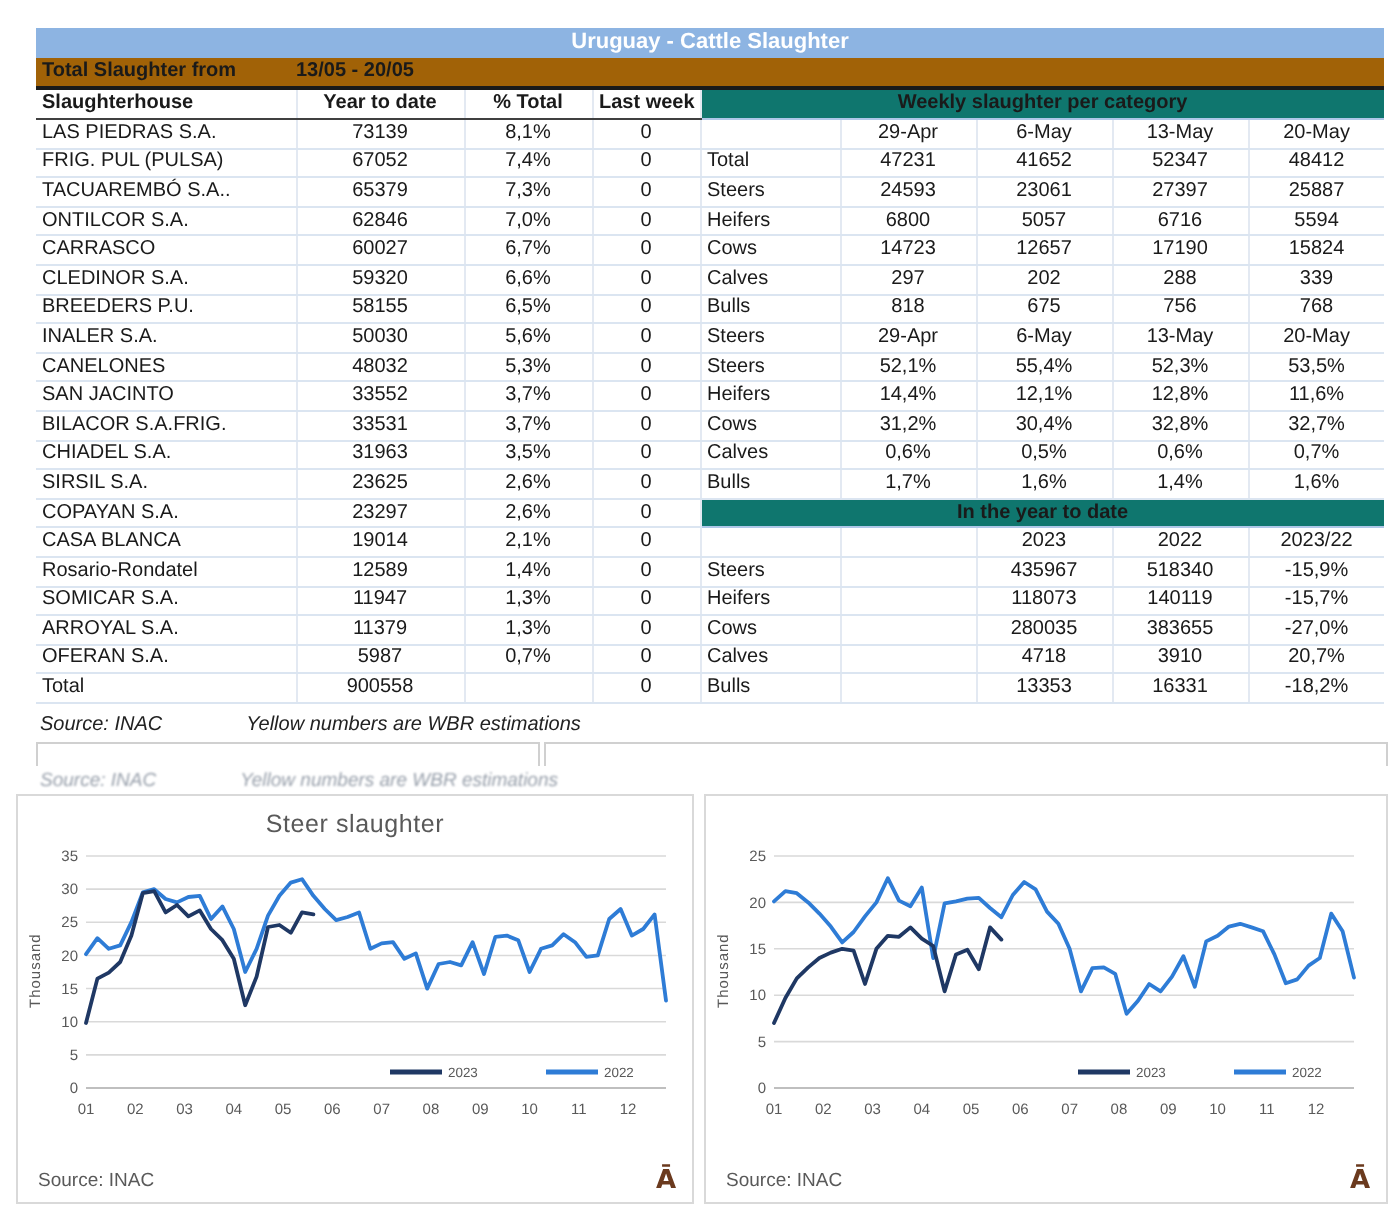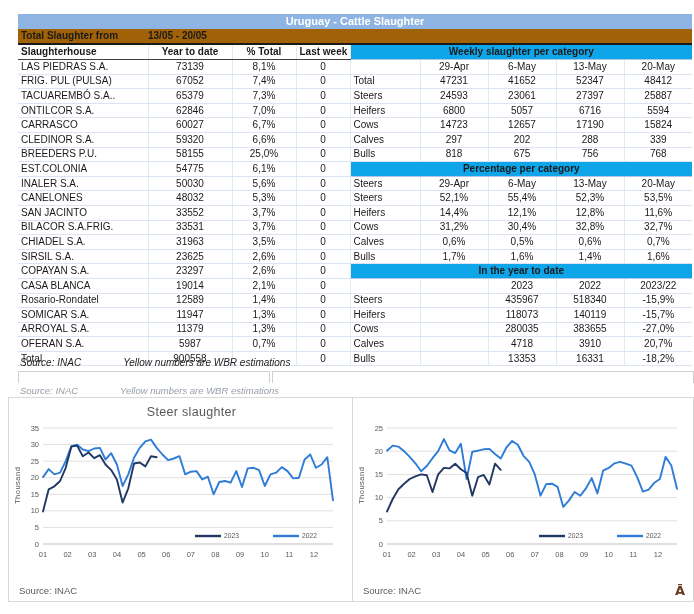--- a/index.html
+++ b/index.html
@@ -13,34 +13,34 @@
   .sub-date{position:absolute;left:130px;width:110px;text-align:left;}
   table.main{position:absolute;left:18px;top:43px;width:674px;border-collapse:collapse;
         table-layout:fixed;font-size:10px;border-top:2px solid #1a1a1a;}
   table.main th,table.main td{padding:0 3px;height:13.6px;line-height:12px;overflow:hidden;
         white-space:nowrap;border-bottom:1px solid #dbe5f1;border-right:1px solid #e3e9f2;
         font-weight:normal;text-align:center;}
   table.main th{font-weight:bold;border-bottom:1.2px solid #404040;height:14px;}
   table.main .lname{text-align:left;margin-top:24px;}
   table.main .rlabel{text-align:left;}
   table.main .divL{border-left:1.6px solid #262626 !important;}
-  table.main td.band, table.main th.band{background:#0ea5e9;font-weight:bold;text-align:center;
+  table.main td.band, table.main th.band{background:#0f766e;font-weight:bold;text-align:center;
         border-bottom:1px solid #aec7e8;}
   table.main tr.boldrow td{font-weight:bold;}
   table.main td:last-child, table.main th:last-child{border-right:none;}
   .source-row{position:absolute;left:20px;top:357px;font-size:10px;font-style:italic;color:#222;}
   .source-row .note{margin-left:42px;}
   .cutbox{position:absolute;top:371px;height:11px;background:#fff;border:1px solid #d0d0d0;border-bottom:none;}
   .cutbox-l{left:18px;width:250px;}
   .cutbox-r{left:272px;width:420px;}
   .ghost-line{position:absolute;left:20px;top:385px;font-size:9.5px;font-style:italic;color:#7d8795;
         filter:blur(0.6px);opacity:.8;}
   .ghost-line .note{margin-left:42px;}
   .chart-box{position:absolute;top:397px;height:203px;background:#fff;border:1px solid #d9d9d9;}
-  .chart-box.cb-left{left:8px;width:337px;padding-left:28px;}
+  .chart-box.cb-left{left:8px;width:337px;}
   .chart-box.cb-right{left:352px;width:340px;}
   .chart-title{position:absolute;top:7px;left:0;width:100%;text-align:center;font-size:12.5px;
         color:#595959;letter-spacing:.3px;}
   .chart-svg{position:absolute;top:26px;left:4px;}
   .chart-source{position:absolute;bottom:5px;left:10px;font-size:9.5px;color:#595959;}
   .chart-logo{position:absolute;bottom:3px;right:8px;font-size:13px;font-weight:bold;color:#6b3a1e;
         font-family:"DejaVu Sans","Liberation Sans",sans-serif;}
 </style>
 </head>
 <body>
@@ -136,34 +136,27 @@
           <td>0</td>
           <td class="rlabel divL">Calves</td>
           <td>297</td>
           <td>202</td>
           <td>288</td>
           <td>339</td>
         </tr>
         <tr>
           <td class="lname">BREEDERS P.U.</td>
           <td>58155</td>
-          <td>25,0%</td>
+          <td>6,5%</td>
           <td>0</td>
           <td class="rlabel divL">Bulls</td>
           <td>818</td>
           <td>675</td>
           <td>756</td>
           <td>768</td>
-        </tr>
-        <tr>
-          <td class="lname">EST.COLONIA</td>
-          <td>54775</td>
-          <td>6,1%</td>
-          <td>0</td>
-          <td class="band divL" colspan="5">Percentage per category</td>
         </tr>
         <tr>
           <td class="lname">INALER S.A.</td>
           <td>50030</td>
           <td>5,6%</td>
           <td>0</td>
           <td class="rlabel divL">Steers</td>
           <td>29-Apr</td>
           <td>6-May</td>
           <td>13-May</td>

